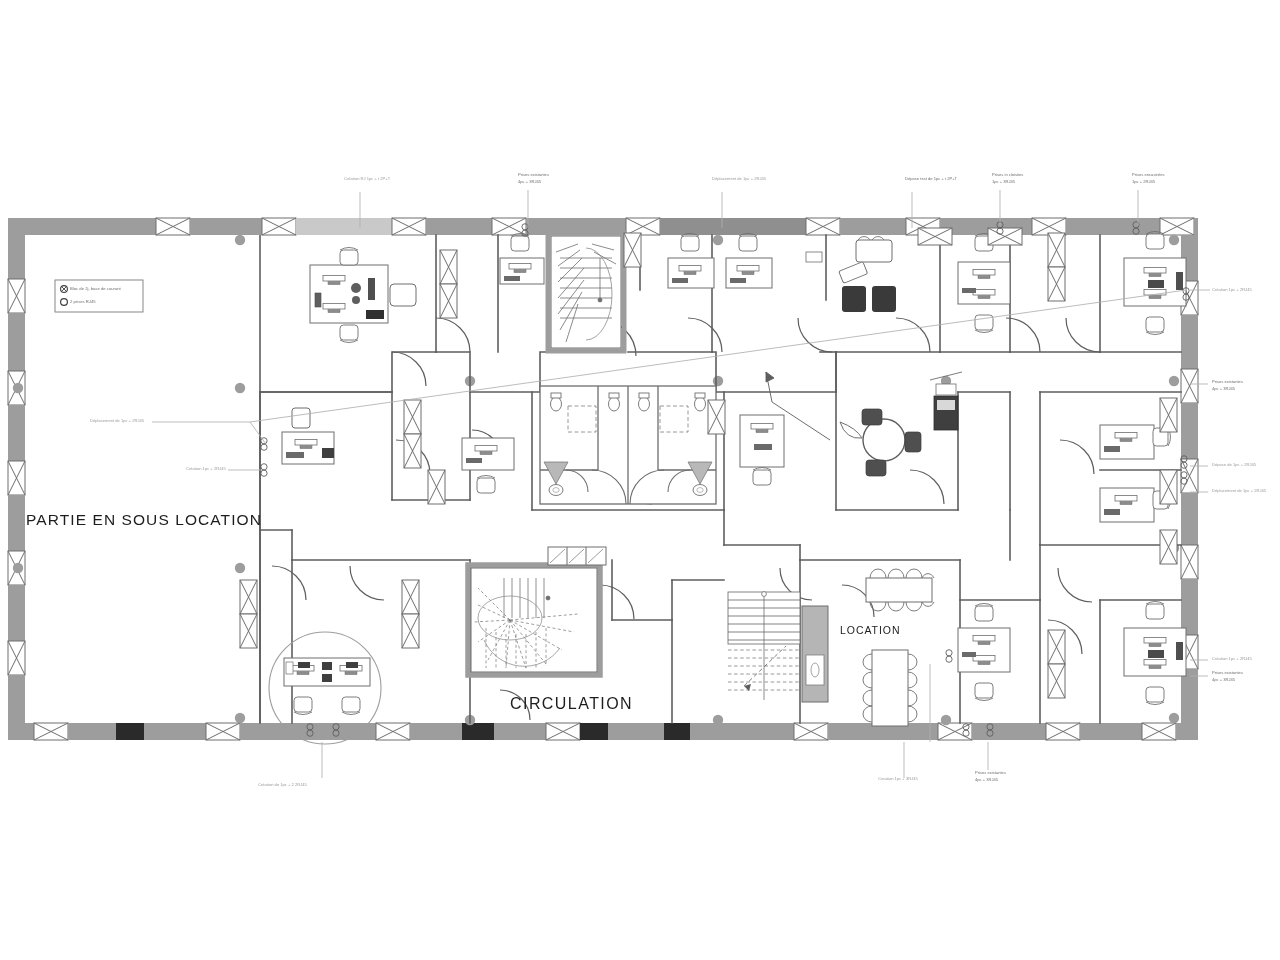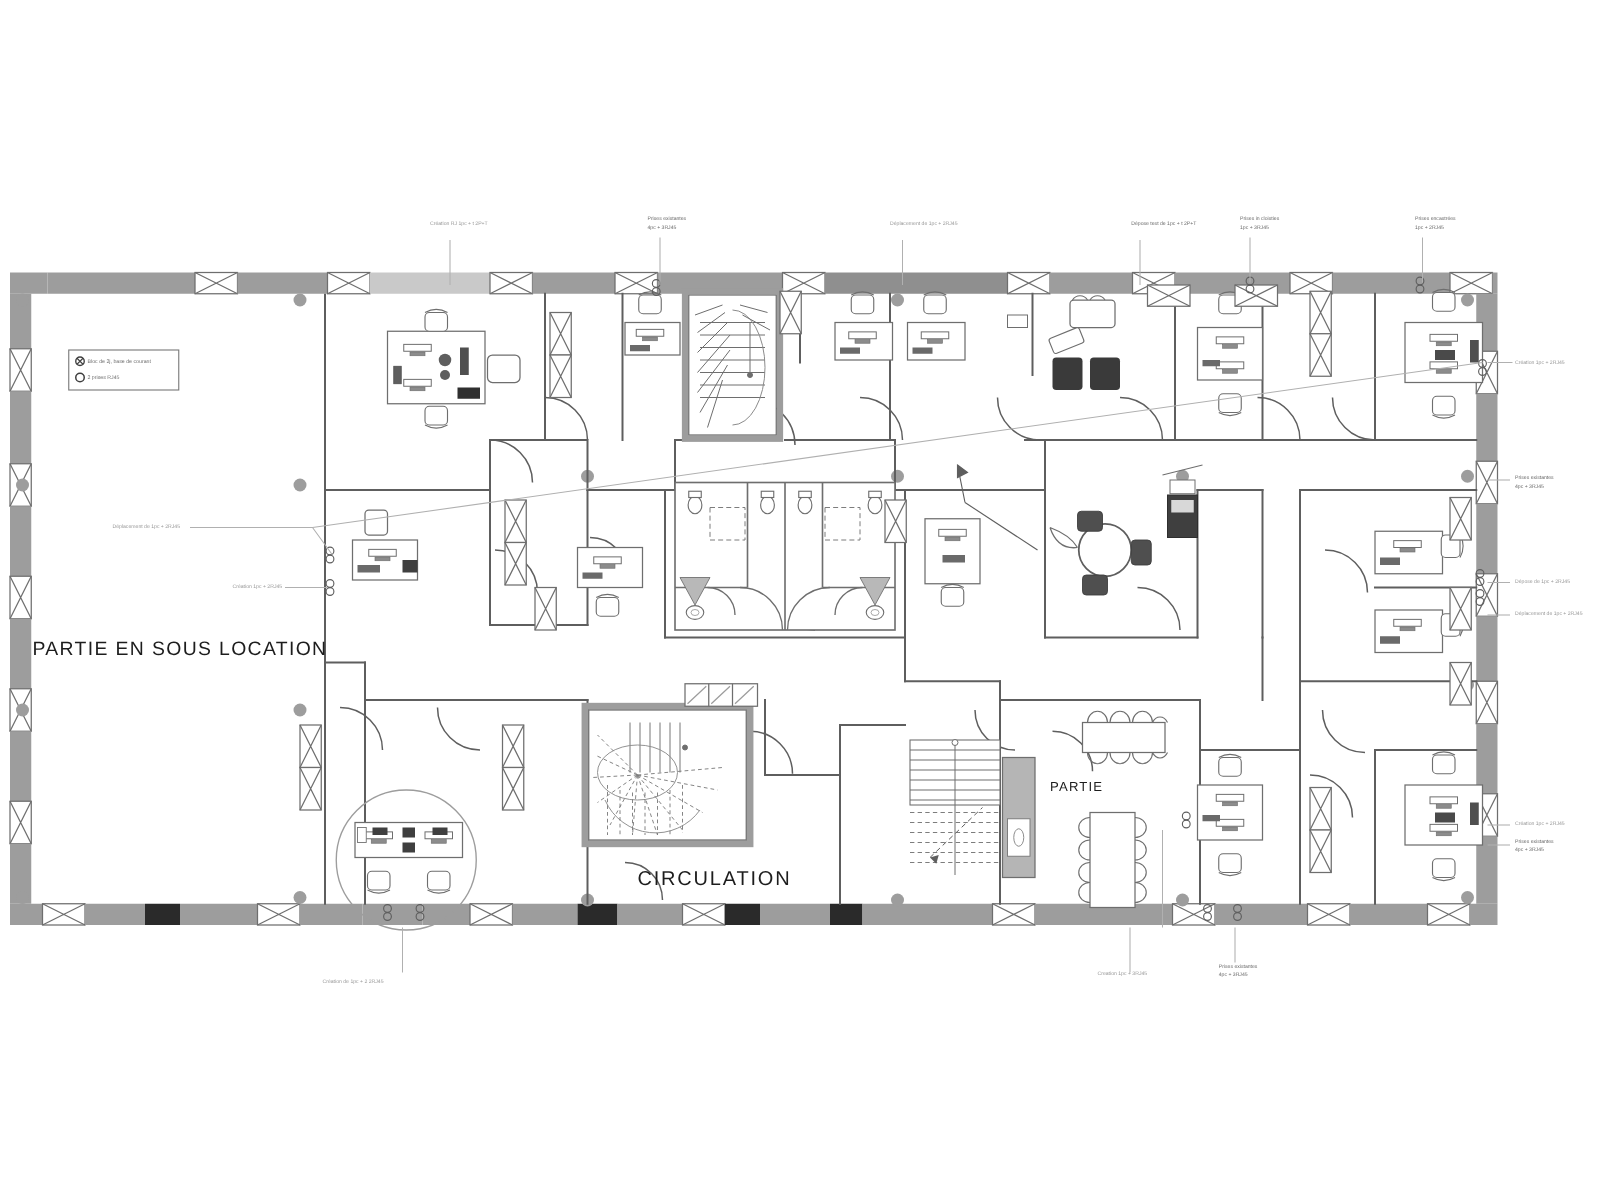--- a/index.html
+++ b/index.html
@@ -661,21 +661,21 @@
       <path d="M904,778 L904,742"></path>
       <path d="M988,770 L988,742"></path>
     </g>
 
   </svg>
 
   <div class="room-label" id="lbl-sous-location">PARTIE EN SOUS LOCATION</div>
 
   <div class="room-label" id="lbl-circulation">CIRCULATION</div>
 
-  <div class="room-label" id="lbl-cuisine">PARTIE</div>
+  <div class="room-label" id="lbl-cuisine">LOCATION</div>
 
   <div class="legend-txt" style="left:70px;top:286px;">Bloc de 2j, base de courant</div>
   <div class="legend-txt" style="left:70px;top:299px;">2 prises RJ45</div>
 
   <div class="anno" style="left:344px;top:176px;">Création RJ 1pc + t 2P+T</div>
 
   <div class="anno dark" style="left:518px;top:172px;">Prises existantes</div>
   <div class="anno dark" style="left:518px;top:179px;">4pc + 3RJ45</div>
 
   <div class="anno" style="left:712px;top:176px;">Déplacement de 1pc + 2RJ45</div>

